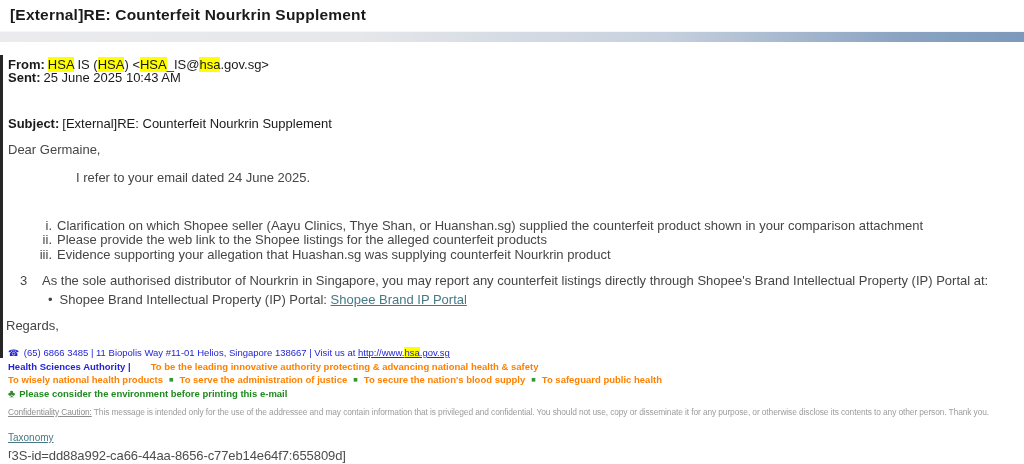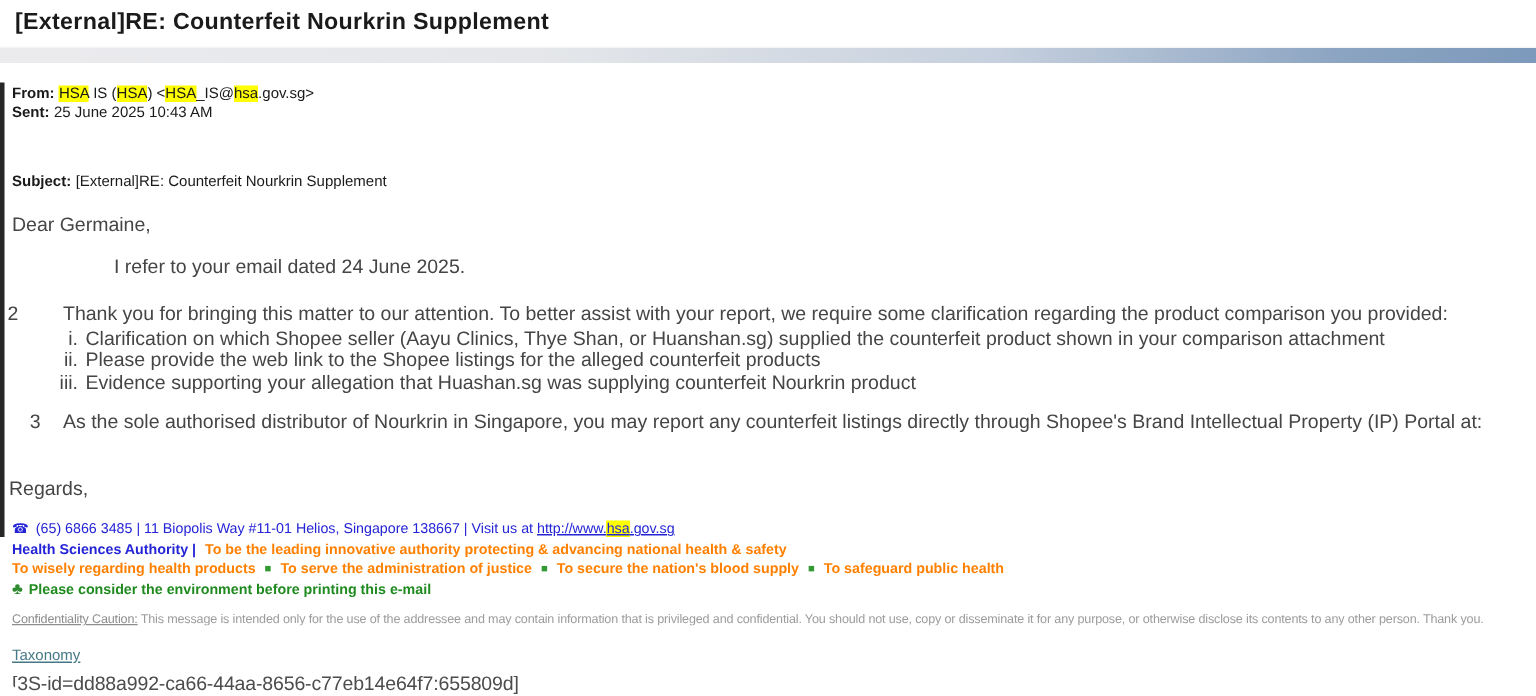--- a/index.html
+++ b/index.html
@@ -15,21 +15,21 @@
   
   .title { left: 10px; top: 6px; font-size: 15.5px; font-weight: bold; color: var(--meta-text); letter-spacing: .2px; }
   .grad {
     position: absolute; left: 0; top: 31px; width: 1024px; height: 11px;
     background: linear-gradient(to right, #ebebee 0%, #e5e7ea 35%, #c6d0de 65%, #8aa3c1 88%, #7d99bb 100%);
     border-top: 1px solid #f6f6f8;
   }
   .vrule { position: absolute; left: 0; top: 55px; width: 3px; height: 303px; background: #262626; }
 
   
-  .meta { font-size: 10px; color: var(--meta-text); }
+  .meta { font-size: 13px; color: var(--meta-text); }
   .lbl { font-weight: bold; margin-right: 3px; }
   .hl { background: var(--highlight); }
   .r-from { left: 8px; top: 57px; }
   .r-sent { left: 8px; top: 70px; }
   .r-subject { left: 8px; top: 116px; }
 
   
   .bodytext { font-size: 13px; color: var(--body-text); }
   .r-salutation { left: 8px; top: 142px; }
   .r-intro { left: 40px; top: 170px; margin-left: 36px; }
@@ -45,21 +45,21 @@
   .portal-link { color: var(--link); text-decoration: underline; cursor: pointer; }
   .r-closing { left: 6px; top: 318px; }
 
   
   .sig { font-size: 9.5px; }
   .sig-blue { color: var(--sig-blue); }
   .r-contact { left: 8px; top: 347px; }
   .phone-ico { font-size: 9px; margin-right: 2px; }
   .weblink { color: var(--sig-blue); text-decoration: underline; cursor: pointer; }
   .r-org { left: 8px; top: 361px; font-weight: bold; }
-  .org-name { color: var(--sig-blue); margin-right: 6px; }
+  .org-name { color: var(--sig-blue); margin-right: 20px; }
   .tagline { color: var(--sig-orange); }
   .r-missions { left: 8px; top: 374px; font-weight: bold; color: var(--sig-orange); }
   .sq { color: var(--square-green); font-size: 7.5px; margin: 0 6px; vertical-align: 1px; }
   .r-env { left: 8px; top: 387px; font-weight: bold; color: var(--sig-green); }
   .env-ico { font-size: 11px; margin-right: 4px; color: #2e8b2e; }
 
   
   .r-conf { left: 8px; top: 407px; font-size: 8.4px; color: var(--muted-gray); letter-spacing: -0.1px; width: 1014px; overflow: hidden; }
   .conf-lbl { text-decoration: underline; color: #8d8d8d; }
   .r-taxonomy { left: 8px; top: 432px; font-size: 10px; }
@@ -78,36 +78,36 @@
   <div class="row r-from meta"><span class="lbl">From:</span><span class="hl">HSA</span><span> IS (</span><span class="hl">HSA</span><span>) &lt;</span><span class="hl">HSA</span><span>_IS@</span><span class="hl">hsa</span><span>.gov.sg&gt;</span></div>
 
   <div class="row r-sent meta"><span class="lbl">Sent:</span><span>25 June 2025 10:43 AM</span></div>
 
   <div class="row r-subject meta"><span class="lbl">Subject:</span><span>[External]RE: Counterfeit Nourkrin Supplement</span></div>
 
   <div class="row r-salutation bodytext">Dear Germaine,</div>
 
   <div class="row r-intro bodytext">I refer to your email dated 24 June 2025.</div>
 
-  <div class="row r-para2 bodytext"><span class="num">2</span><span>Thank you for bringing this matter to our attention. To better assist with your report, we require some clarification regarding the product comparison you provided:</span></div>
 
   <div class="row r-li0 bodytext"><span class="li-marker">i.</span><span>Clarification on which Shopee seller (Aayu Clinics, Thye Shan, or Huanshan.sg) supplied the counterfeit product shown in your comparison attachment</span></div>
   <div class="row r-li1 bodytext"><span class="li-marker">ii.</span><span>Please provide the web link to the Shopee listings for the alleged counterfeit products</span></div>
   <div class="row r-li2 bodytext"><span class="li-marker">iii.</span><span>Evidence supporting your allegation that Huashan.sg was supplying counterfeit Nourkrin product</span></div>
 
   <div class="row r-para3 bodytext"><span class="num">3</span><span>As the sole authorised distributor of Nourkrin in Singapore, you may report any counterfeit listings directly through Shopee's Brand Intellectual Property (IP) Portal at:</span></div>
 
+  <div class="row r-bullet bodytext"><span class="bullet-marker">•</span><span>Shopee Brand Intellectual Property (IP) Portal: </span><a class="portal-link">Shopee Brand IP Portal</a></div>
 
   <div class="row r-closing bodytext">Regards,</div>
 
   <div class="row r-contact sig sig-blue"><span class="phone-ico">☎</span><span> (65) 6866 3485 | 11 Biopolis Way #11-01 Helios, Singapore 138667 | Visit us at </span><a class="weblink"><span>http://www.</span><span class="hl">hsa</span><span>.gov.sg</span></a></div>
 
   <div class="row r-org sig"><span class="org-name">Health Sciences Authority |</span><span class="tagline">To be the leading innovative authority protecting &amp; advancing national health &amp; safety</span></div>
 
-  <div class="row r-missions sig"><span>To wisely regarding health products</span><span class="sq">■</span><span>To serve the administration of justice</span><span class="sq">■</span><span>To secure the nation's blood supply</span><span class="sq">■</span><span>To safeguard public health</span></div>
+  <div class="row r-missions sig"><span>To wisely national health products</span><span class="sq">■</span><span>To serve the administration of justice</span><span class="sq">■</span><span>To secure the nation's blood supply</span><span class="sq">■</span><span>To safeguard public health</span></div>
 
   <div class="row r-conf"><span class="conf-lbl">Confidentiality Caution:</span><span> This message is intended only for the use of the addressee and may contain information that is privileged and confidential. You should not use, copy or disseminate it for any purpose, or otherwise disclose its contents to any other person. Thank you.</span></div>
 
   <div class="row r-env sig"><span class="env-ico">♣</span><span>Please consider the environment before printing this e-mail</span></div>
 
   <div class="row r-taxonomy"><a class="taxonomy-link">Taxonomy</a></div>
 
   <div class="row r-tracking">[3S-id=dd88a992-ca66-44aa-8656-c77eb14e64f7:655809d]</div>
 
 </div>

